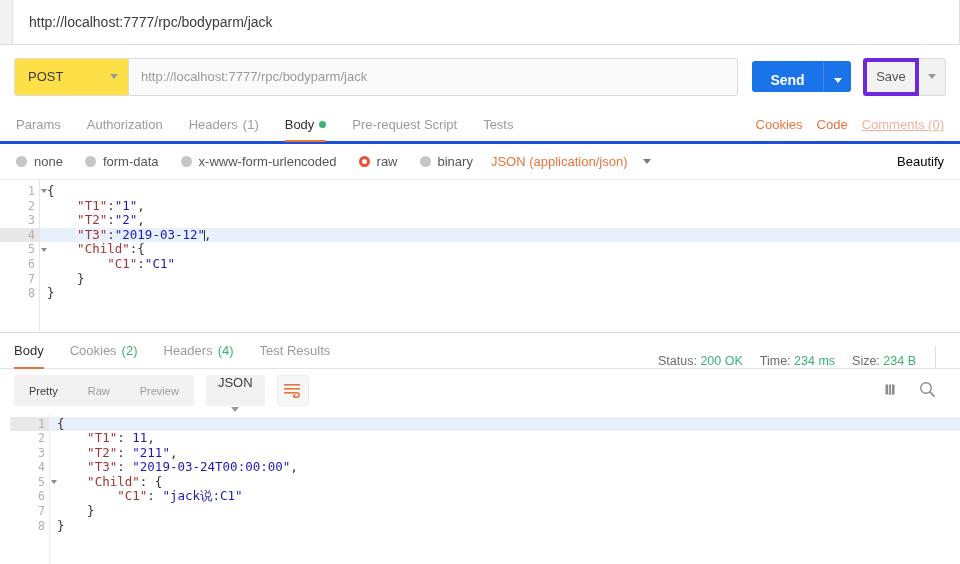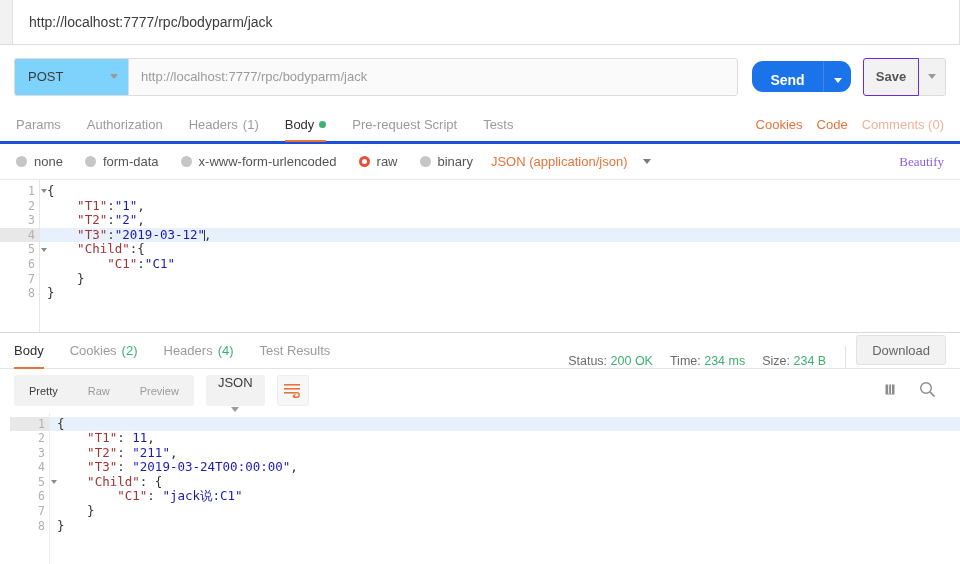--- a/index.html
+++ b/index.html
@@ -68,21 +68,21 @@
     align-items: center;
     padding: 0 14px;
     box-sizing: border-box;
     gap: 0;
   }
   .method-box {
     width: 114px;
     height: 38px;
     border: 1px solid #dcdcdc;
     border-right: none;
-    background: #7dd3fc;
+    background: #fde047;
     display: flex;
     align-items: center;
     justify-content: space-between;
     padding: 0 10px 0 13px;
     box-sizing: border-box;
     border-radius: 3px 0 0 3px;
     font-size: 13px;
     color: #3c3c3c;
   }
   .caret {
@@ -104,21 +104,21 @@
     border-radius: 0 3px 3px 0;
     color: #9b9b9b;
     font-size: 13px;
     overflow: hidden;
     white-space: nowrap;
   }
   .send-group {
     display: flex;
     margin-left: 14px;
     height: 31px;
-    border-radius: 11px;
+    border-radius: 3px;
     overflow: hidden;
     box-shadow: 0 0 0 1px rgba(23,115,229,0.0);
   }
   .send-btn {
     background: #1a73e8;
     color: #fff;
     font-weight: bold;
     font-size: 14px;
     display: flex;
     align-items: center;
@@ -144,30 +144,29 @@
     border-top: 5px solid #ffffff;
     display: block;
   }
   .save-group {
     display: flex;
     margin-left: 12px;
     height: 38px;
   }
   .save-btn {
     background: #f2f2f2;
-    border: 1px solid #6d28d9;
+    border: 4px solid #6d28d9;
     border-radius: 3px 0 0 3px;
     color: #555;
     font-size: 13px;
     display: flex;
     align-items: center;
     justify-content: center;
     width: 56px;
     box-sizing: border-box;
-    font-weight: bold;
   }
   .save-caret {
     background: #f2f2f2;
     border: 1px solid #dcdcdc;
     border-left: none;
     border-radius: 0 3px 3px 0;
     width: 27px;
     display: flex;
     align-items: center;
     justify-content: center;
@@ -213,21 +212,21 @@
   }
   .req-tabs-right {
     margin-left: auto;
     display: flex;
     align-items: center;
     gap: 14px;
     font-size: 13px;
     padding-right: 2px;
   }
   .link-orange { color: #e8743b; }
-  .link-orange-faded { color: #f0b39a; }
+  .link-orange-faded { color: #f0b39a; text-decoration: underline; }
 
   
   .bodytype-row {
     flex: none;
     height: 36px;
     display: flex;
     align-items: center;
     padding: 0 16px;
     box-sizing: border-box;
     border-bottom: 1px solid #eaeaea;
@@ -258,23 +257,22 @@
     gap: 16px;
     color: #e8743b;
     font-size: 13px;
     margin-left: -4px;
   }
   .ct-select .caret {
     border-top-color: #7a7a7a;
   }
   .beautify {
     margin-left: auto;
-    color: #8b5cf6;
-    font-size: 13px;
-    font-family: Liberation Serif, serif;
+    color: #000000;
+    font-size: 13px;
   }
 
   
   .editor {
     display: flex;
     font-family: "DejaVu Sans Mono", "Liberation Mono", monospace;
     font-size: 12.5px;
     line-height: 14.6px;
     background: #fff;
     overflow: hidden;
@@ -602,21 +600,20 @@
       <span>
         <span>Time:</span>
         <span class="val">234 ms</span>
       </span>
       <span>
         <span>Size:</span>
         <span class="val">234 B</span>
       </span>
       <span class="meta-div"></span>
     </div>
-    <div class="dl-btn">Download</div>
   </div>
 
   <div class="resp-toolbar">
     <div class="seg">
       <div class="opt active">Pretty</div>
       <div class="opt">Raw</div>
       <div class="opt">Preview</div>
     </div>
     <div class="fmt-select">
       <span>JSON</span>

